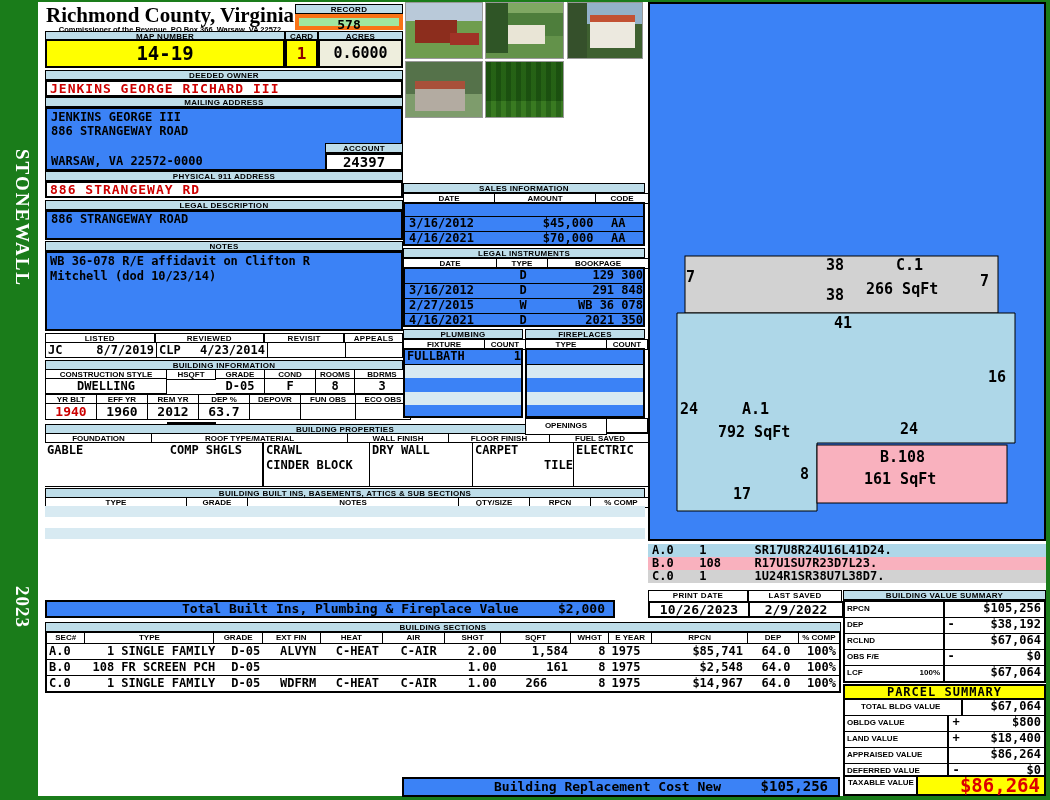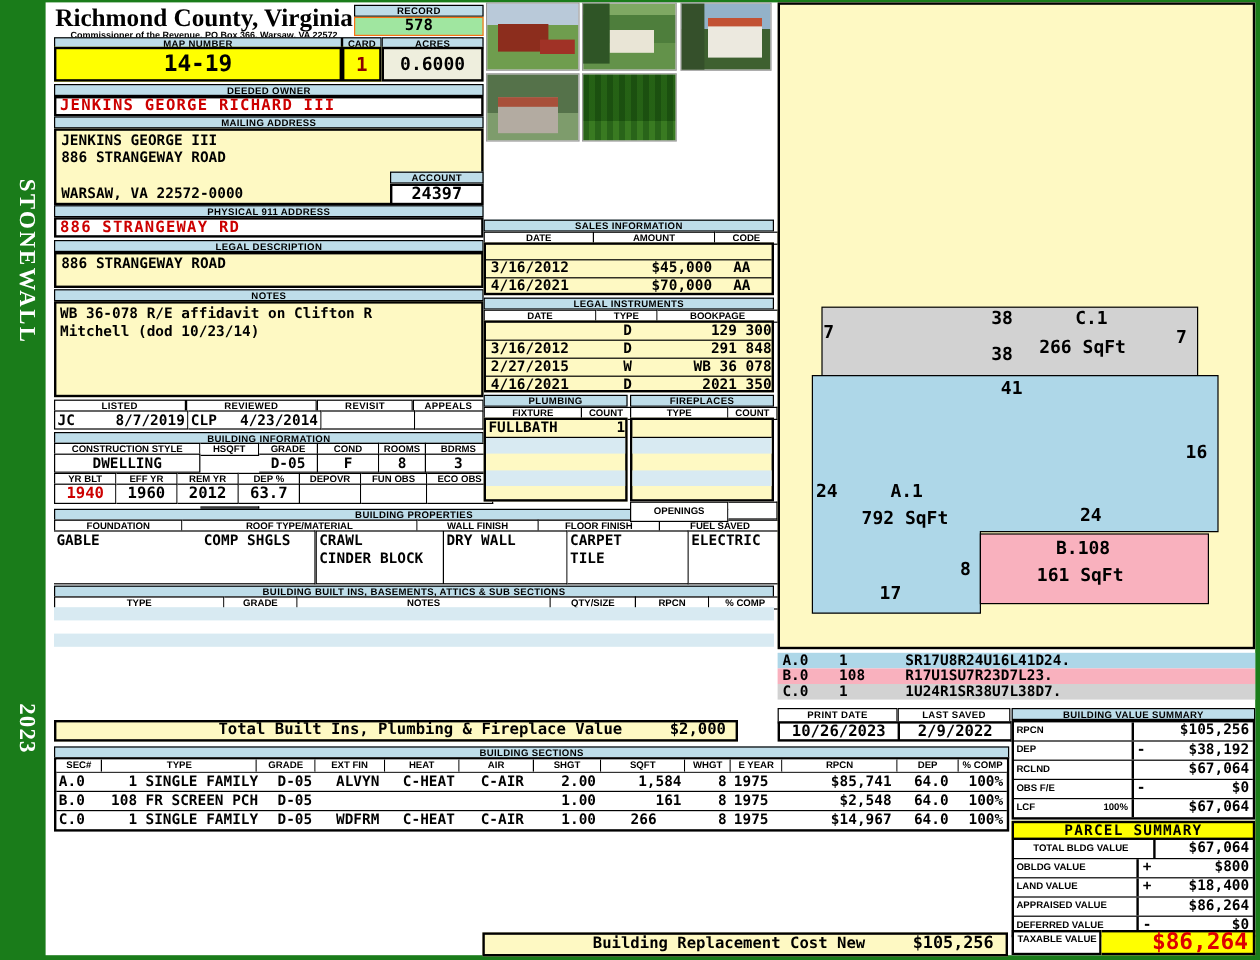--- a/index.html
+++ b/index.html
@@ -6,41 +6,41 @@
   body{width:1050px;height:800px;background:#1a7c1a;position:relative;
        font-family:"Liberation Sans",sans-serif;overflow:hidden;}
   .abs{position:absolute;box-sizing:border-box;}
   .panel{background:#ffffff;}
   .vtext{writing-mode:vertical-rl;color:#fff;font-family:"Liberation Serif",serif;
          font-weight:bold;text-align:center;}
   .bar{background:#bedde9;border:1px solid #000;font-size:8px;font-weight:bold;
        text-align:center;line-height:9px;height:10px;letter-spacing:.3px;color:#000;}
   .hc{background:#fff;border:1px solid #000;font-size:8px;font-weight:bold;
       text-align:center;line-height:9px;color:#000;}
-  .wbox{background:#fef9c3;border:2px solid #000;}
+  .wbox{background:#3b82f6;border:2px solid #000;}
   .m{font-family:"DejaVu Sans Mono","Liberation Mono",monospace;font-weight:bold;color:#000;}
   .red{color:#cc0000;}
   .row{display:flex;}
   .stripe{background:#d8eaf2;}
   .dim{font-size:15px;}
   .legend-row{font-size:12px;line-height:13px;height:13px;}
   .legend-row span{display:inline-block;}
 </style>
 </head>
 <body>
 
 <div class="abs vtext" style="left:7px;top:128px;width:26px;height:180px;font-size:19px;letter-spacing:2px;">STONEWALL</div>
 <div class="abs vtext" style="left:7px;top:572px;width:26px;height:70px;font-size:19px;letter-spacing:1px;">2023</div>
 
 <div class="abs panel" style="left:38px;top:2px;width:1008px;height:794px;"></div>
 
 <div class="abs" style="left:45px;top:3px;width:250px;text-align:center;font-family:'Liberation Serif',serif;font-weight:bold;font-size:21px;color:#000;">Richmond County, Virginia</div>
 <div class="abs" style="left:45px;top:25px;width:250px;text-align:center;font-size:7.5px;font-weight:bold;color:#000;">Commissioner of the Revenue, PO Box 366, Warsaw, VA 22572</div>
 <div class="abs bar" style="left:295px;top:4px;width:108px;">RECORD</div>
-<div class="abs m" style="left:295px;top:14px;width:108px;height:16px;background:#a0e6a0;border:1px solid #f97316;text-align:center;font-size:13px;line-height:14px;">578</div>
+<div class="abs m" style="left:295px;top:14px;width:108px;height:16px;background:#a0e6a0;border:4px solid #f97316;text-align:center;font-size:13px;line-height:14px;">578</div>
 
 <div class="abs bar" style="left:45px;top:31px;width:240px;">MAP NUMBER</div>
 <div class="abs bar" style="left:285px;top:31px;width:33px;letter-spacing:0;">CARD</div>
 <div class="abs bar" style="left:318px;top:31px;width:85px;">ACRES</div>
 <div class="abs m" style="left:45px;top:39px;width:240px;height:29px;background:#ffff00;border:2px solid #000;text-align:center;font-size:19px;line-height:25px;">14-19</div>
 <div class="abs m" style="left:285px;top:39px;width:33px;height:29px;background:#ffff00;border:2px solid #000;text-align:center;font-size:16px;line-height:25px;color:#8b0000;">1</div>
 <div class="abs m" style="left:318px;top:39px;width:85px;height:29px;background:#eeeedd;border:2px solid #000;text-align:center;font-size:15px;line-height:25px;">0.6000</div>
 
 <div class="abs bar" style="left:45px;top:70px;width:358px;">DEEDED OWNER</div>
 <div class="abs m red" style="left:45px;top:80px;width:358px;height:17px;background:#fff;border:2px solid #000;font-size:13px;line-height:13px;padding-left:3px;letter-spacing:1px;">JENKINS GEORGE RICHARD III</div>
@@ -134,21 +134,21 @@
     <span class="m" style="font-size:12px;line-height:15px;">GABLE</span>
     <span class="m" style="font-size:12px;line-height:15px;">COMP SHGLS</span>
   </div>
   <div style="width:105px;border:1px solid #000;background:#fff;">
     <div class="m" style="font-size:12px;line-height:15px;padding-left:2px;">CRAWL</div>
     <div class="m" style="font-size:12px;line-height:15px;padding-left:2px;">CINDER BLOCK</div>
   </div>
   <div class="m" style="width:100px;border:1px solid #000;border-left:none;background:#fff;font-size:12px;line-height:15px;padding-left:2px;">DRY WALL</div>
   <div style="width:100px;border:1px solid #000;border-left:none;background:#fff;">
     <div class="m" style="font-size:12px;line-height:15px;padding-left:2px;">CARPET</div>
-    <div class="m" style="font-size:12px;line-height:15px;padding-left:2px;">TILE</div>
+    <div class="m" style="font-size:12px;line-height:15px;padding-left:2px;text-align:right;">TILE</div>
   </div>
   <div class="m" style="width:100px;border:1px solid #000;border-left:none;background:#fff;font-size:12px;line-height:15px;padding-left:2px;">ELECTRIC</div>
 </div>
 
 <div class="abs bar" style="left:45px;top:488px;width:600px;">BUILDING BUILT INS, BASEMENTS, ATTICS &amp; SUB SECTIONS</div>
 <div class="abs row" style="left:45px;top:497px;">
   <div class="hc" style="width:140px;">TYPE</div>
   <div class="hc" style="width:60px;border-left:none;">GRADE</div>
   <div class="hc" style="width:210px;border-left:none;">NOTES</div>
   <div class="hc" style="width:70px;border-left:none;">QTY/SIZE</div>

